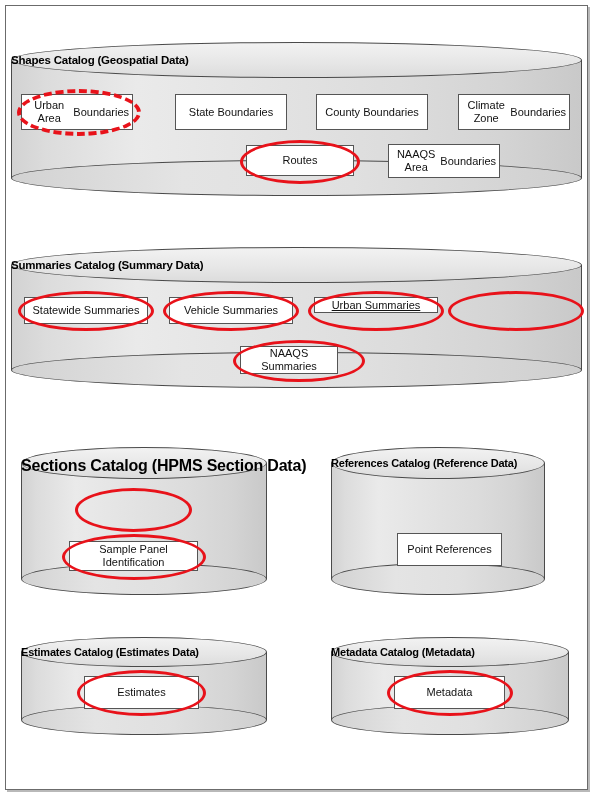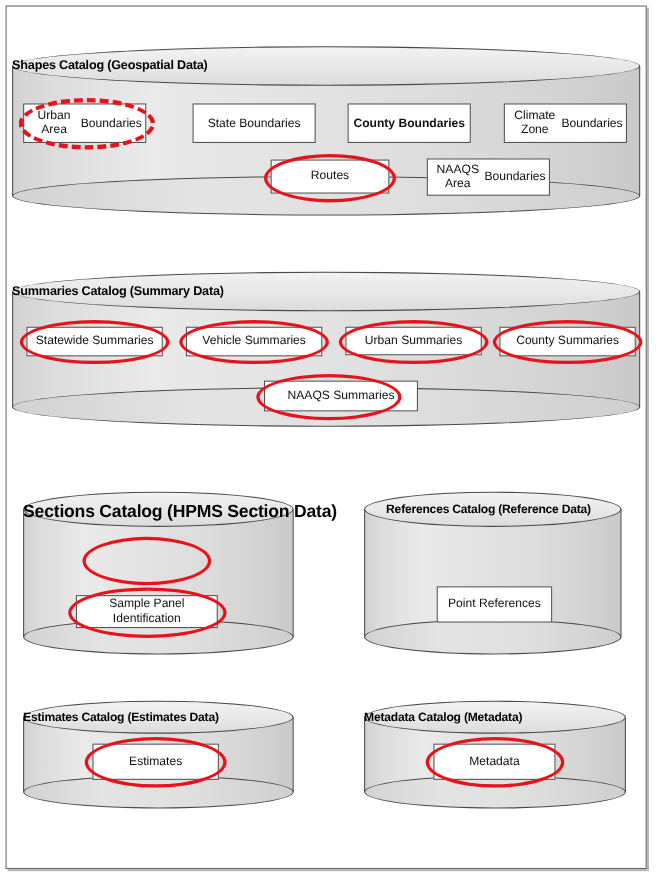--- a/index.html
+++ b/index.html
@@ -128,21 +128,21 @@
       <div class="inner" style="top:0; height:153px;">
 
         <div class="ebox" style="left:10px; top:52px; width:112px; height:36px;">
           <span>Urban  Area</span>
             <br>
           <span>Boundaries</span>
         </div>
         <div class="ebox" style="left:164px; top:52px; width:112px; height:36px;">
           <span>State Boundaries</span>
         </div>
-        <div class="ebox" style="left:305px; top:52px; width:112px; height:36px;font-weight:bold;">
+        <div class="ebox" style="left:305px; top:52px; width:112px; height:36px;">
           <span>County  Boundaries</span>
         </div>
         <div class="ebox" style="left:447px; top:52px; width:112px; height:36px;">
           <span>Climate Zone</span>
             <br>
           <span>Boundaries</span>
         </div>
 
         <div class="ebox" style="left:235px; top:103px; width:108px; height:31px;">
           <span>Routes</span>
@@ -164,27 +164,24 @@
       <div class="top" style="top:0px; height:36px;"></div>
       <div class="cyl-title" style="top:12px;">Summaries Catalog (Summary Data)</div>
 
       <div class="inner" style="top:0; height:140px;">
         <div class="ebox" style="left:13px; top:50px; width:124px; height:27px;">
           <span>Statewide Summaries</span>
         </div>
         <div class="ebox" style="left:158px; top:50px; width:124px; height:27px;">
           <span>Vehicle Summaries</span>
         </div>
-        <div class="ebox" style="left:303px; top:50px; width:124px; height:26px;">
+        <div class="ebox" style="left:303px; top:50px; width:124px; height:16px;text-decoration:underline;">
           <span>Urban  Summaries</span>
         </div>
-        <div class="ebox" style="left:443px; top:50px; width:124px; height:27px;">
-          <span>County  Summaries</span>
-        </div>
-        <div class="ebox" style="left:229px; top:99px; width:140px; height:28px;">
+        <div class="ebox" style="left:229px; top:99px; width:98px; height:28px;">
           <span>NAAQS Summaries</span>
         </div>
       </div>
 
       <div class="ring" style="left:7px; top:44px; width:136px; height:40px;"></div>
       <div class="ring" style="left:152px; top:44px; width:136px; height:40px;"></div>
       <div class="ring" style="left:297px; top:44px; width:136px; height:40px;"></div>
       <div class="ring" style="left:437px; top:44px; width:136px; height:40px;"></div>
       <div class="ring" style="left:222px; top:93px; width:132px; height:42px;"></div>
     </div>
@@ -198,21 +195,21 @@
       <div class="inner" style="top:0; height:147px;">
         <div class="ebox" style="left:48px; top:94px; width:129px; height:30px;">
           <span>Sample Panel Identification</span>
         </div>
       </div>
 
       <div class="ring" style="left:54px; top:41px; width:117px; height:44px;"></div>
       <div class="ring" style="left:41px; top:87px; width:144px; height:46px;"></div>
     </div>
 
-    <div class="cyl" style="left:325px; top:441px; width:214px; height:147px;padding-left:20px;">
+    <div class="cyl" style="left:325px; top:441px; width:214px; height:147px;">
       <div class="bottom" style="top:116px; height:32px;"></div>
       <div class="body" style="top:16px; height:116px;"></div>
       <div class="top" style="top:0px; height:32px;"></div>
       <div class="cyl-title" style="top:10px; font-size:11px;">References Catalog (Reference Data)</div>
 
       <div class="inner" style="top:0; height:147px;">
         <div class="ebox" style="left:66px; top:86px; width:105px; height:33px;text-align:right;">
           <span>Point References</span>
         </div>
       </div>

